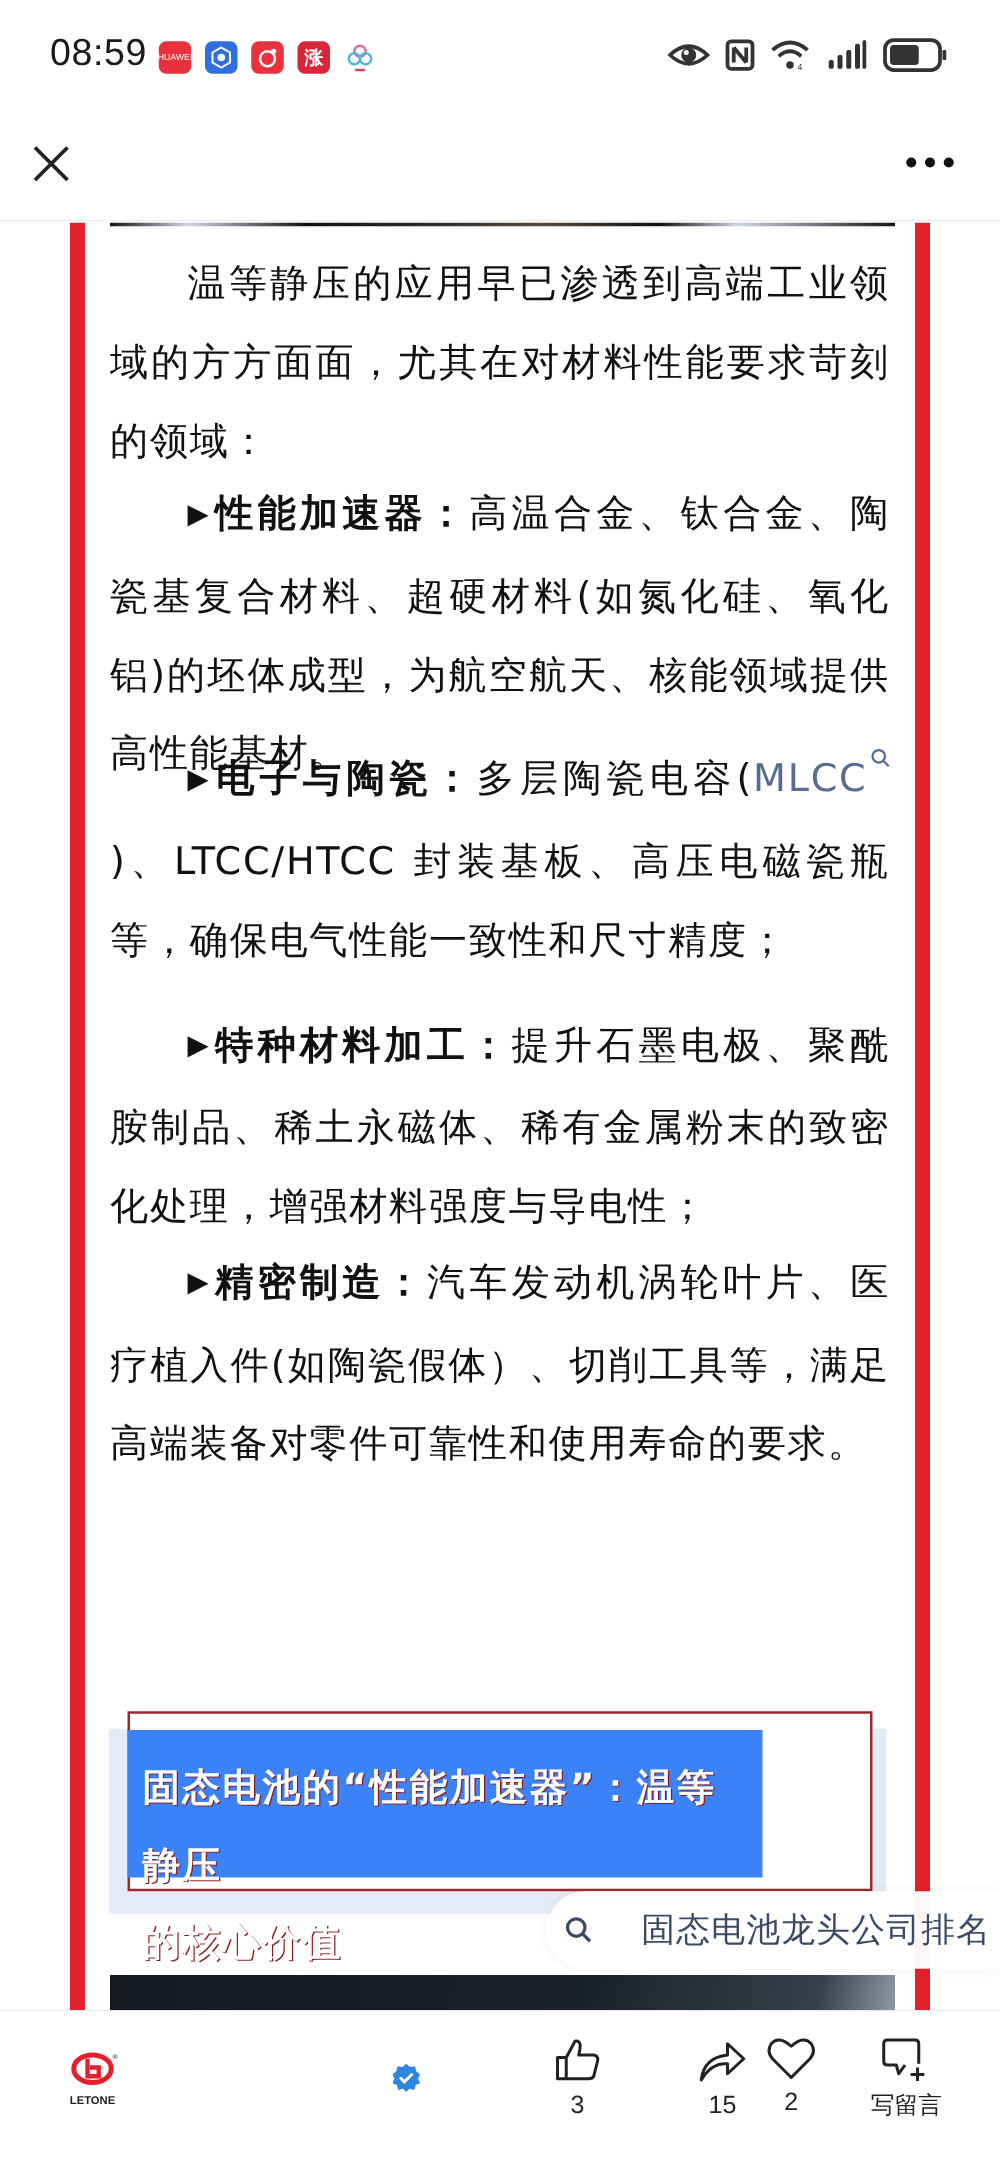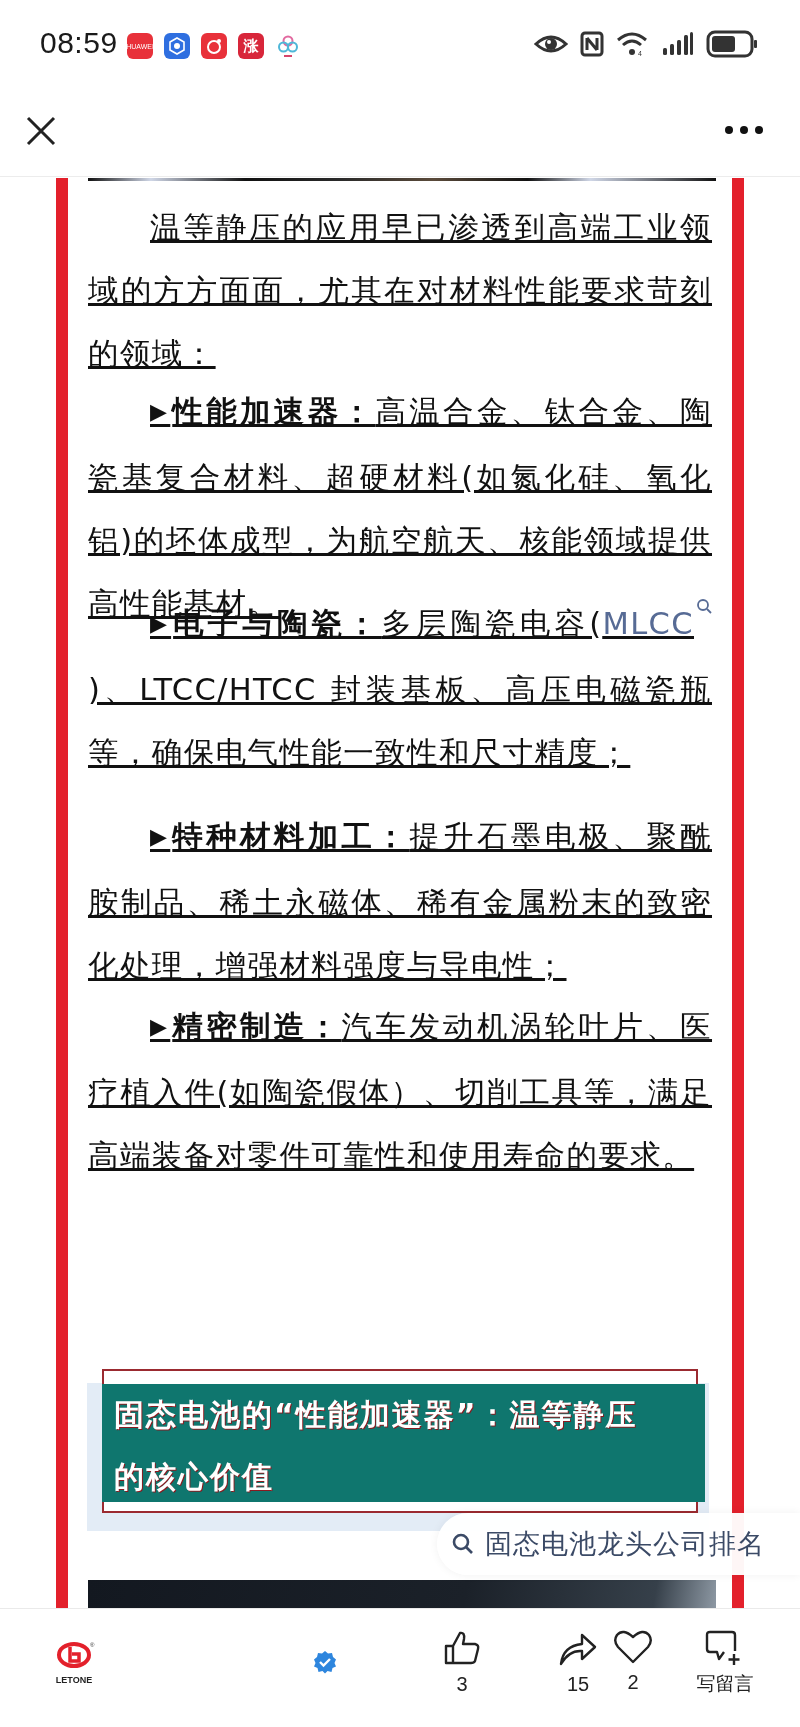--- a/index.html
+++ b/index.html
@@ -19,35 +19,35 @@
   .more-btn { position: absolute; right: 34px; top: 30px; width: 44px; height: 20px; display: flex; gap: 7px; align-items: center; justify-content: center; cursor: pointer; }
   .more-btn span { width: 8px; height: 8px; background: #111; border-radius: 50%; display: block; }
 
   
   .article { position: absolute; left: 0; top: 178px; width: 800px; height: 1430px; overflow: hidden; background: #fff; }
   .red-bar-left { position: absolute; left: 56px; top: 0; width: 12px; height: 1430px; background: #e3202b; }
   .red-bar-right { position: absolute; left: 732px; top: 0; width: 12px; height: 1430px; background: #e3202b; }
   .top-image-strip { position: absolute; left: 88px; top: 0; width: 628px; height: 3px; background: linear-gradient(90deg,#111 0%,#cfd6e6 10%,#111 25%,#2a2a2a 40%,#5a4a3a 55%,#111 70%,#cfd6e6 80%,#111 100%); }
 
   .content { position: absolute; left: 88px; top: 0; width: 624px; font-size: 30.5px; line-height: 63px; color: #111; letter-spacing: 1.4px; }
-  .para { position: absolute; left: 0; width: 624px; text-align: justify; text-decoration: underline; }
+  .para { position: absolute; left: 0; width: 624px; text-align: justify; }
   .indent { padding-left: 62px; display: inline; }
   .bullet-mark { font-size: 22px; position: relative; top: -3px; margin-right: 2px; }
   .bold { font-weight: bold; }
   .link-term { color: #576b95; }
   .mini-search { font-size: 18px; color: #576b95; vertical-align: super; margin-left: 2px; }
 
   
   .heading-wrap { position: absolute; left: 87px; top: 1191px; width: 622px; height: 162px; }
   .heading-shadow { position: absolute; left: 0; top: 14px; width: 622px; height: 148px; background: #e3ecf6; }
   .heading-frame { position: absolute; left: 15px; top: 0; width: 596px; height: 144px; border: 2px solid #9b2a30; background: #fff; }
-  .heading-red { position: absolute; left: 15px; top: 15px; width: 603px; height: 118px; background: #0f766e; color: #fff; font-weight: bold; font-size: 30px; line-height: 62px; padding: 0 12px; letter-spacing: 2px; text-shadow: 1px 1px 0 #8a1a1f; }
-
-  
-  .search-pill { position: absolute; left: 437px; top: 1513px; width: 363px; height: 62px; background: rgba(255,255,255,0.96); border-radius: 31px 0 0 31px; box-shadow: 0 0 10px rgba(0,0,0,0.06); display: flex; align-items: center; padding-left: 14px; cursor: pointer; z-index: 5; }
+  .heading-red { position: absolute; left: 15px; top: 15px; width: 508px; height: 118px; background: #3b82f6; color: #fff; font-weight: bold; font-size: 30px; line-height: 62px; padding: 16px 12px; letter-spacing: 2px; text-shadow: 1px 1px 0 #8a1a1f; }
+
+  
+  .search-pill { position: absolute; left: 437px; top: 1513px; width: 363px; height: 62px; background: rgba(255,255,255,0.96); border-radius: 31px 0 0 31px; box-shadow: 0 0 10px rgba(0,0,0,0.06); display: flex; align-items: center; padding-left: 14px; cursor: pointer; z-index: 5; gap: 28px; }
   .search-pill .q-icon { width: 24px; height: 24px; margin-right: 10px; }
   .search-pill .txt { font-size: 27px; color: #3b4a66; letter-spacing: 1px; }
 
   .bottom-image { position: absolute; left: 88px; top: 1402px; width: 628px; height: 28px; background: linear-gradient(100deg,#131820 0%,#1b2129 60%,#36404a 90%,#8d98a3 100%); }
 
   
   .bottom-bar { position: absolute; left: 0; top: 1608px; width: 800px; height: 119px; background: #fff; border-top: 1px solid #eaeaea; }
   .brand-logo { position: absolute; left: 46px; top: 30px; width: 56px; height: 48px; cursor: pointer; }
   .brand-name { position: absolute; left: 120px; top: 34px; font-size: 27px; color: #111; letter-spacing: 1.5px; cursor: pointer; }
   .verified { position: absolute; left: 313px; top: 41px; width: 24px; height: 24px; }

